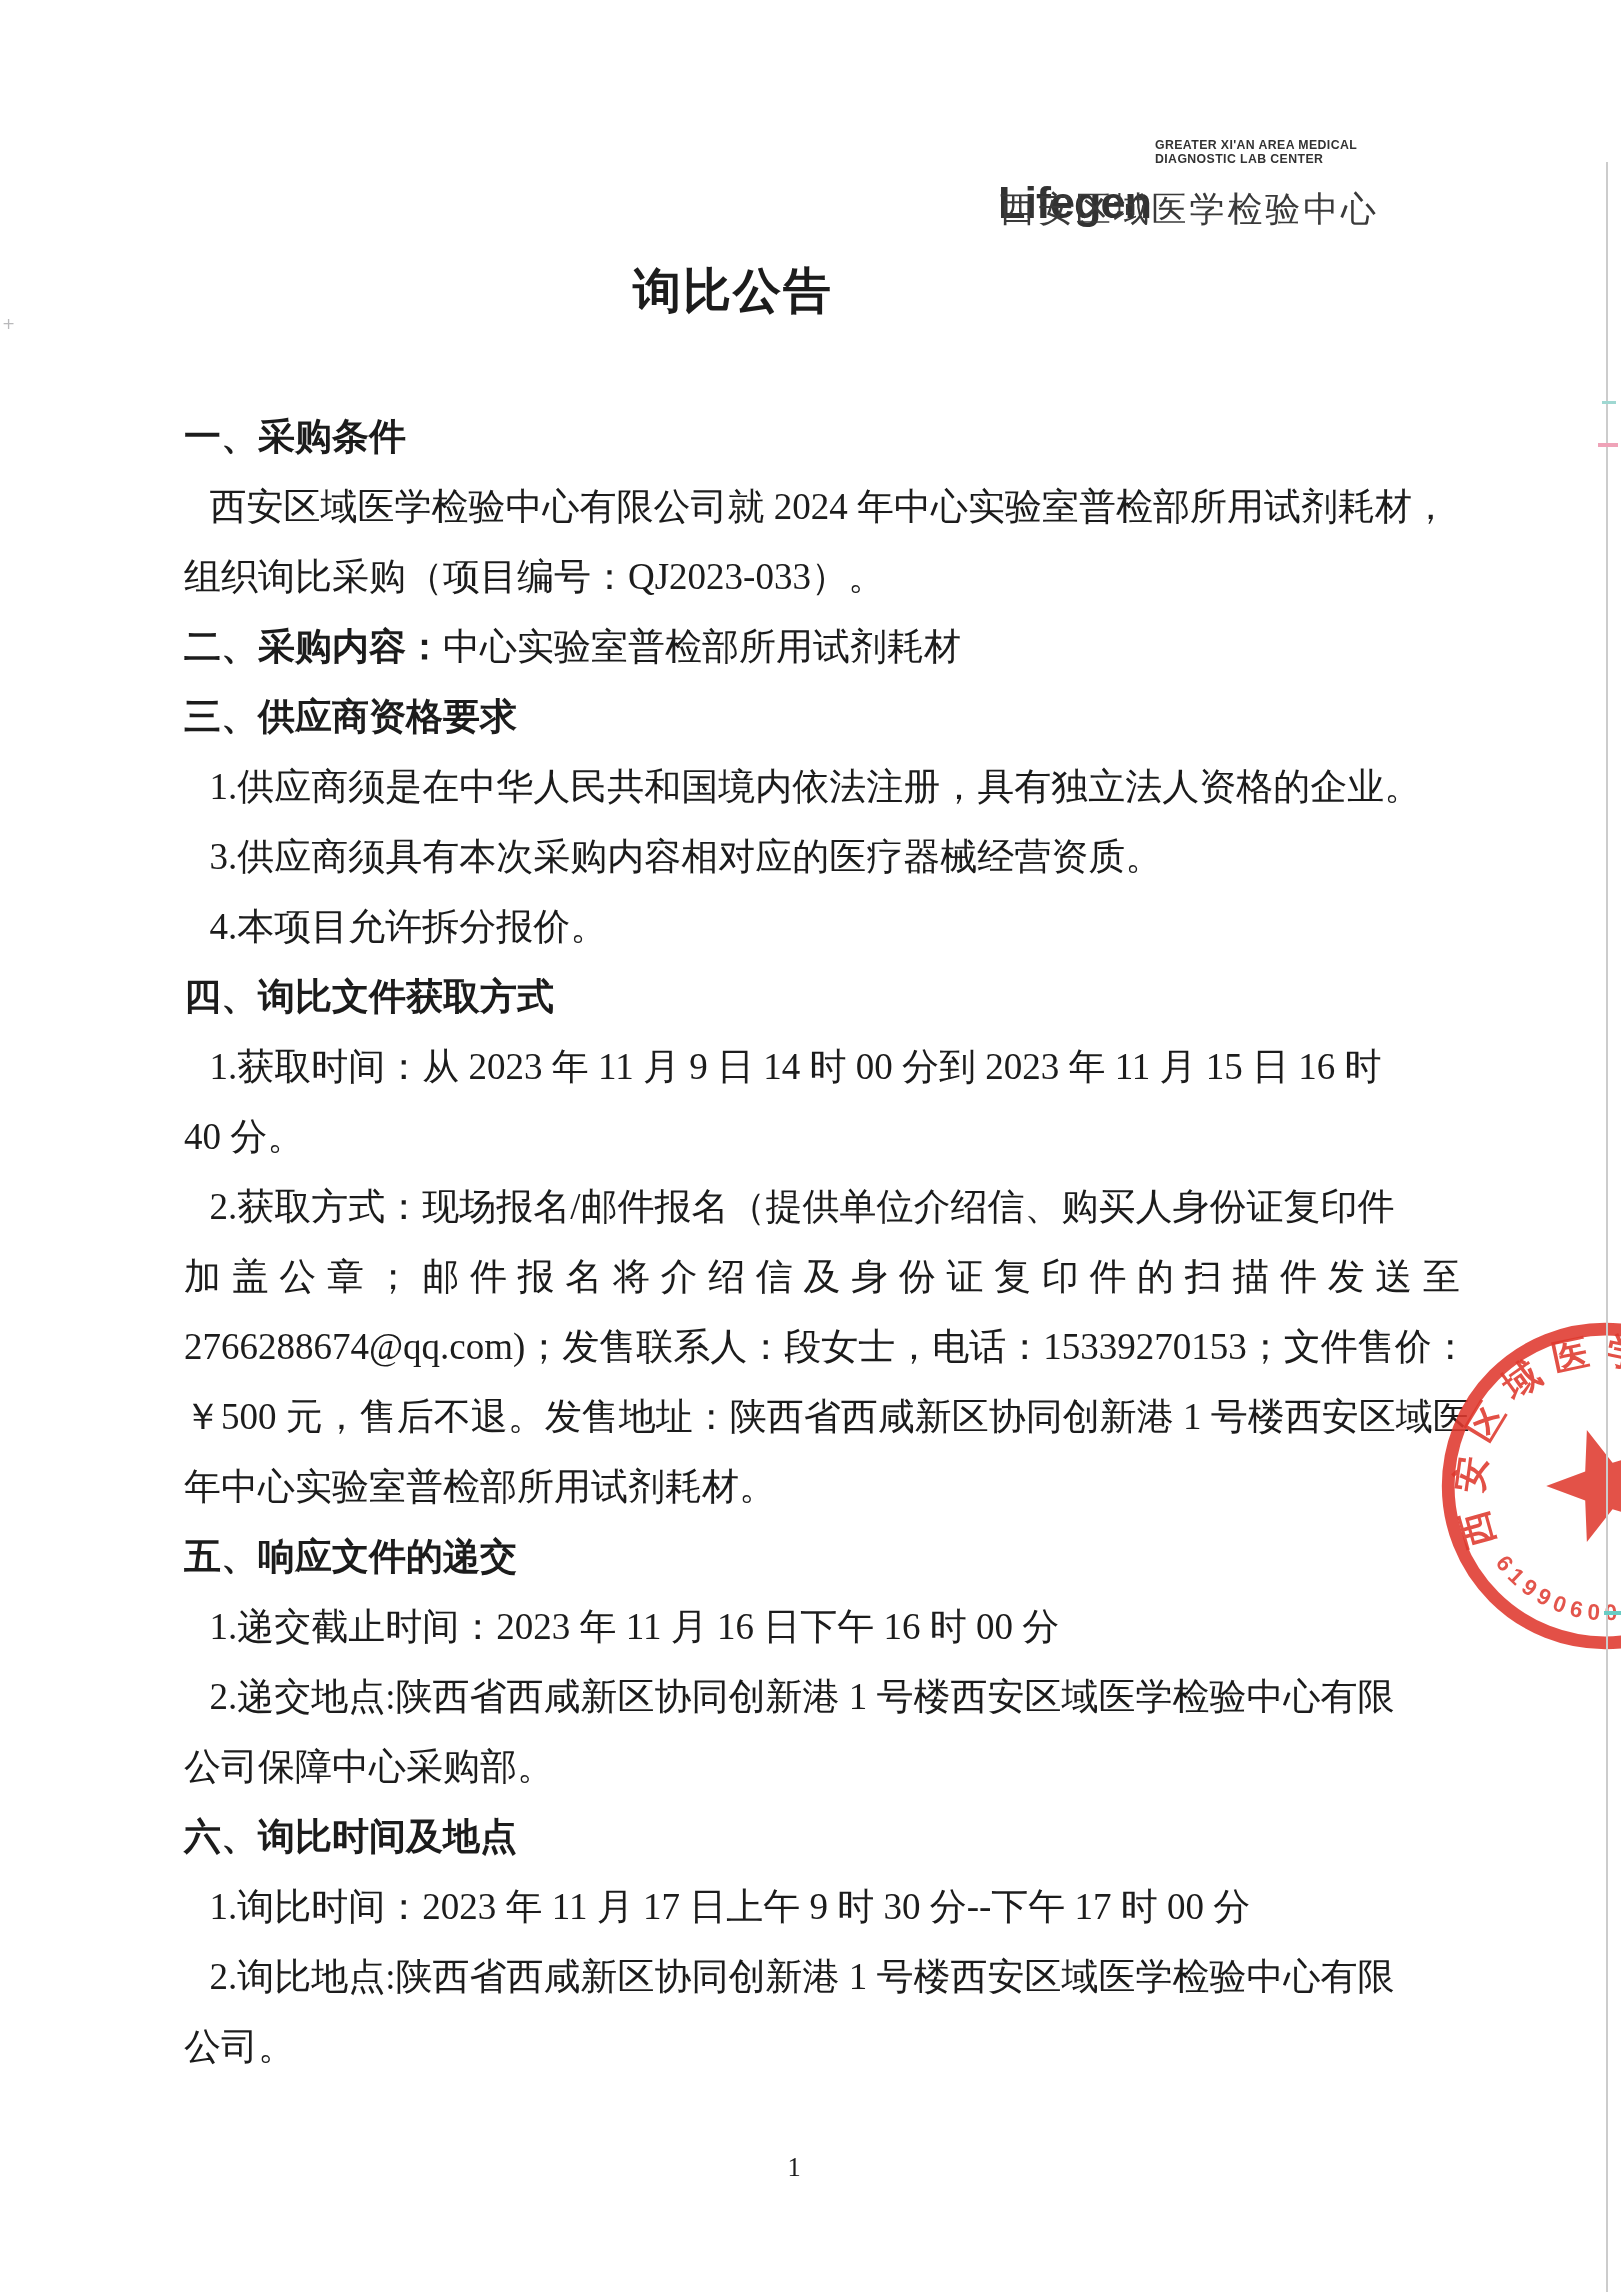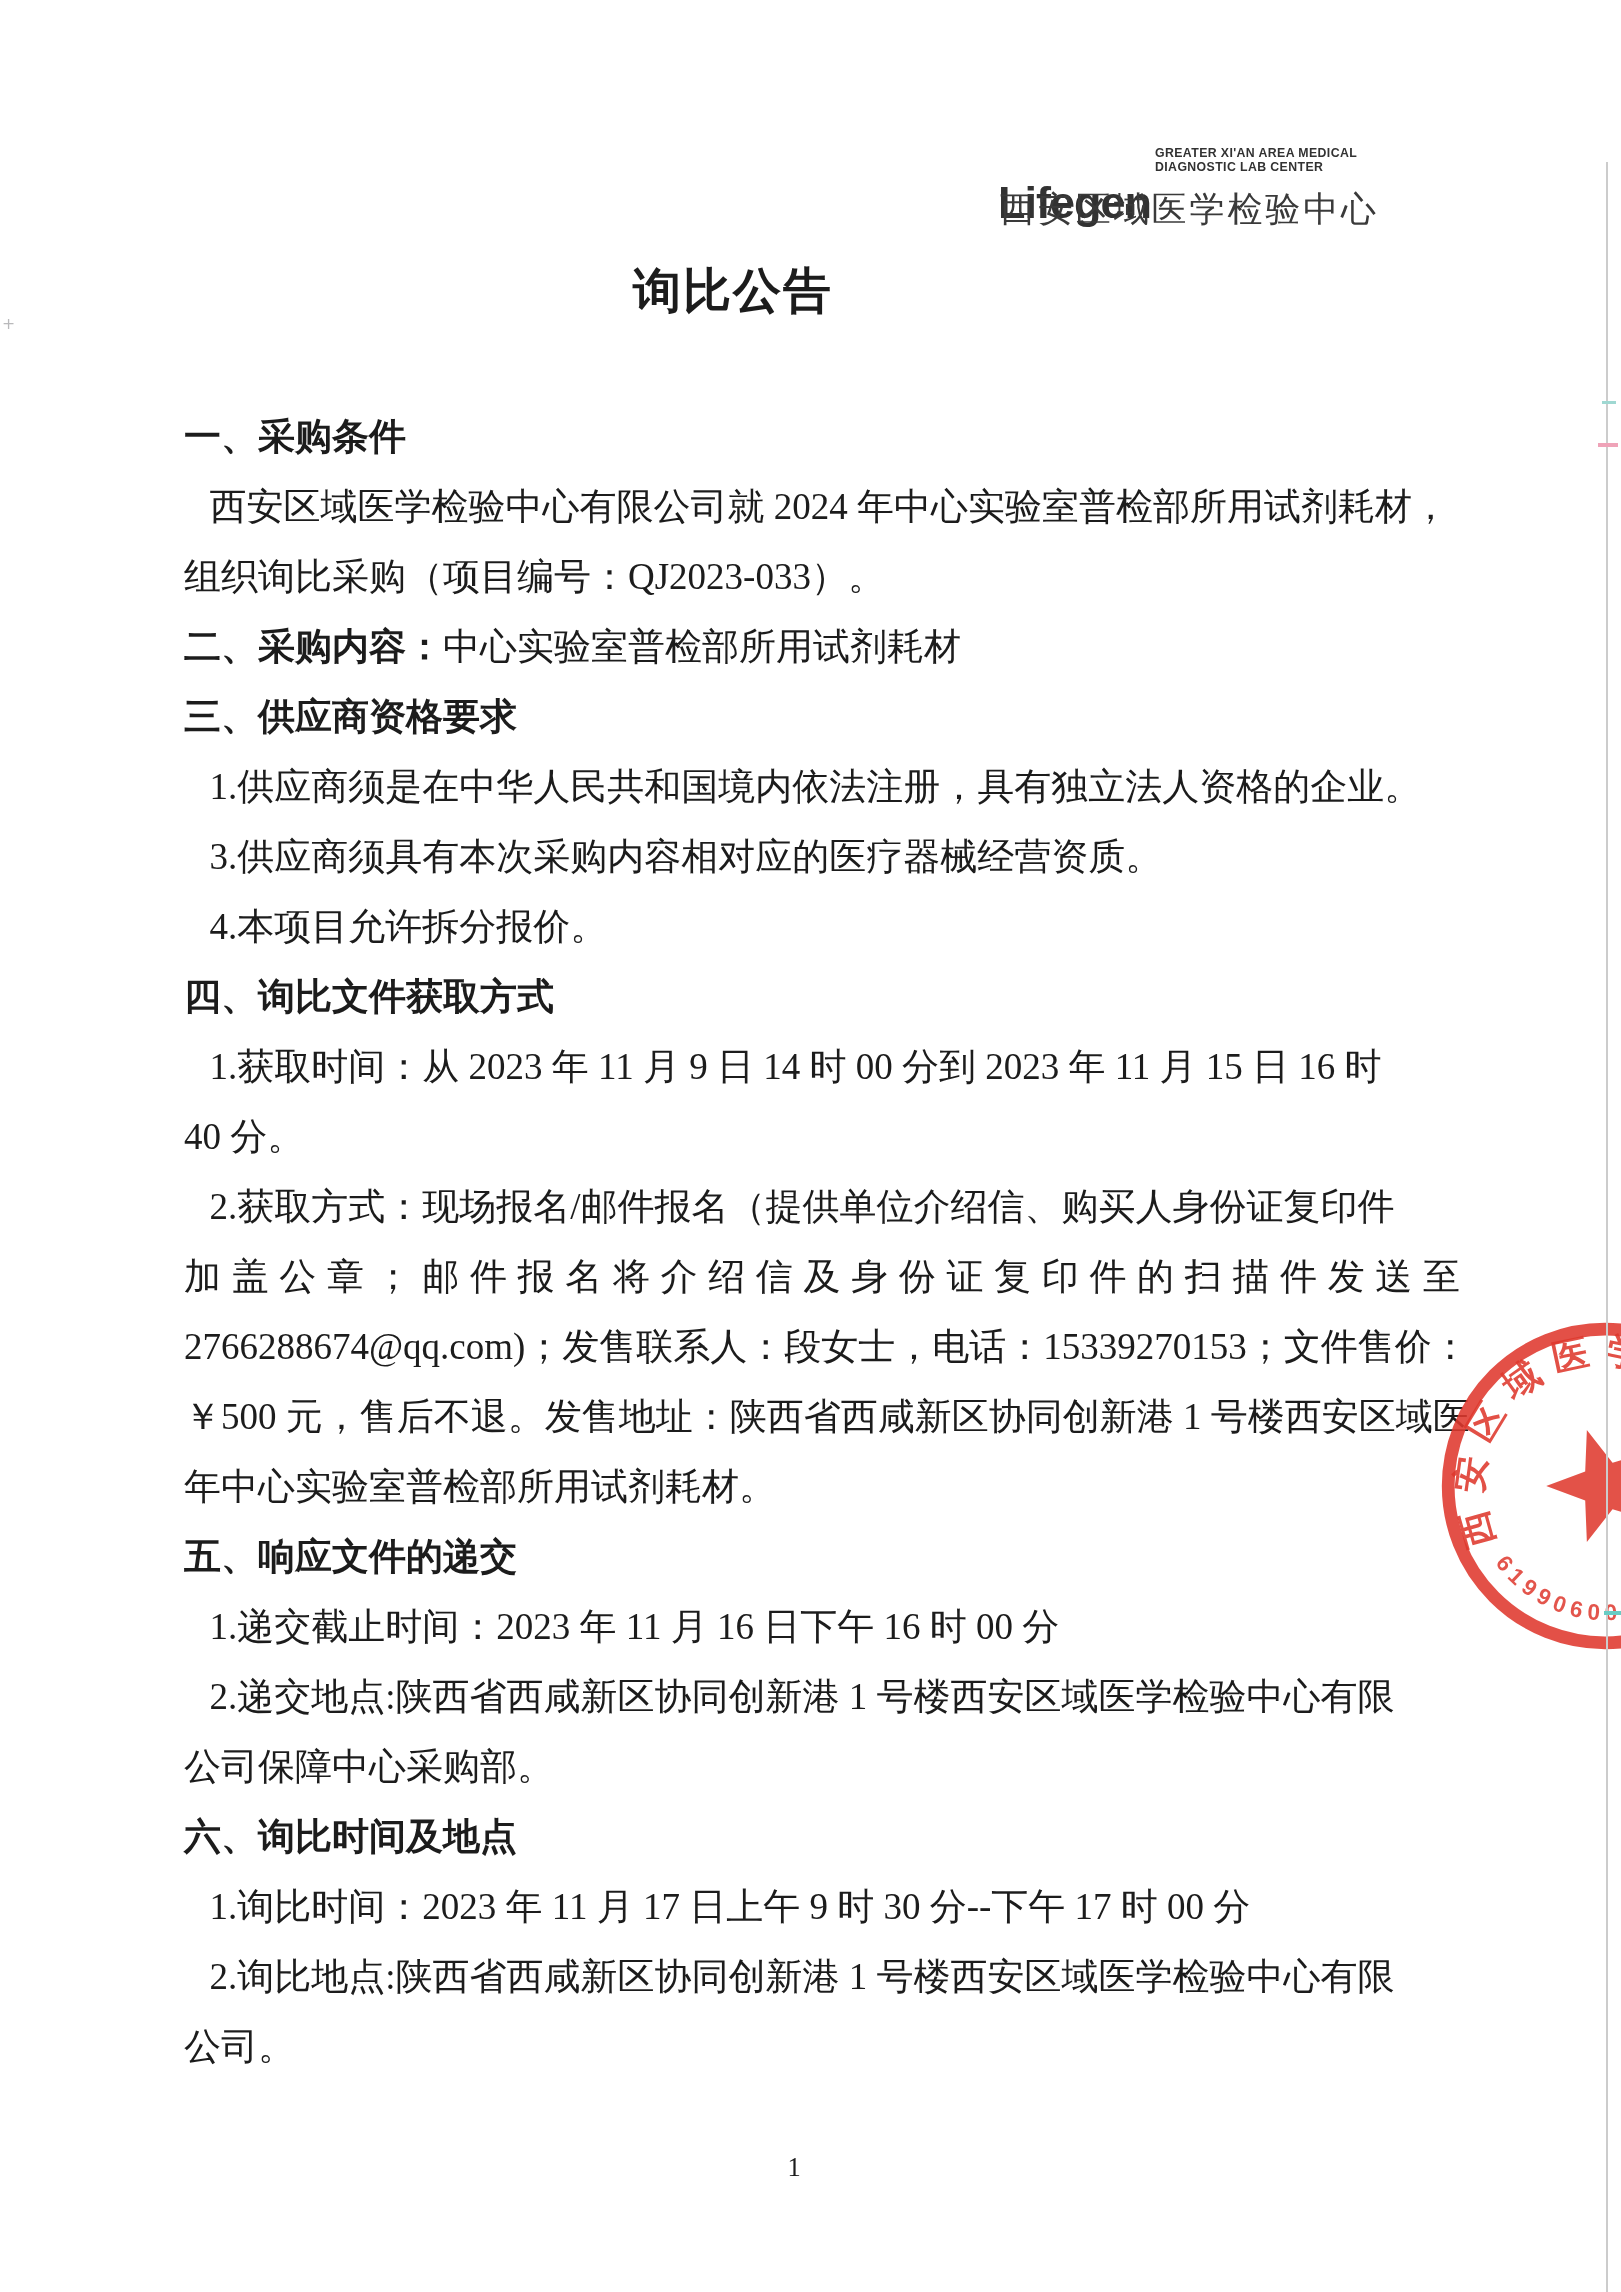--- a/index.html
+++ b/index.html
@@ -15,21 +15,21 @@
   }
 
   
   .logo { position: absolute; left: 998px; top: 137px; width: 412px; }
   .logo-wordmark {
     position: absolute; left: 0; top: 0;
     font-family: "Liberation Sans", "DejaVu Sans", sans-serif;
     font-weight: bold; font-size: 45px; letter-spacing: -1px; color: #323232; margin-top: 40px;
   }
   .logo-caption {
-    position: absolute; left: 157px; top: 9px;
+    position: absolute; left: 157px; top: 1px;
     font-family: "Liberation Sans", "DejaVu Sans", sans-serif;
     font-weight: bold; font-size: 12.3px; line-height: 14px;
     letter-spacing: 0.4px; color: #323232;
   }
   .logo-cn {
     position: absolute; left: 2px; top: 49px;
     font-family: "Liberation Sans", "DejaVu Sans", sans-serif;
     font-size: 35px; letter-spacing: 2.9px; color: #3a3a3a; white-space: nowrap;
   }
 

